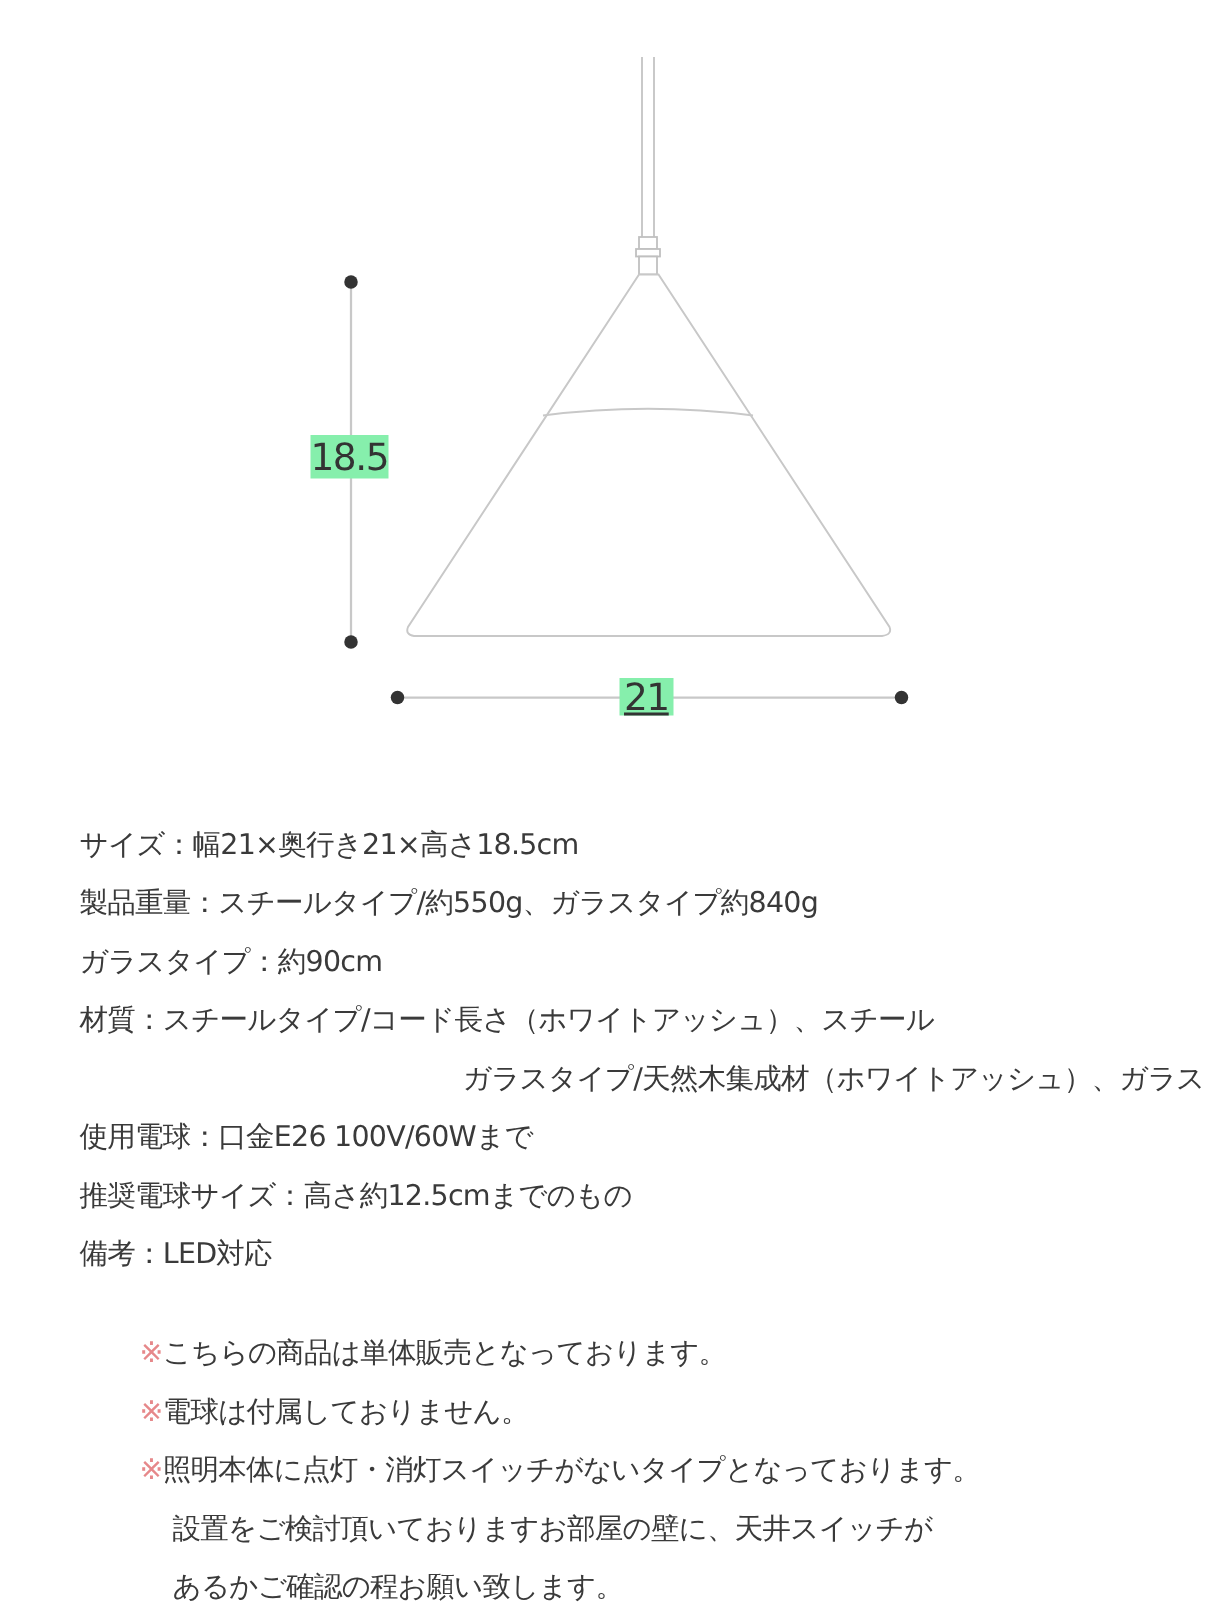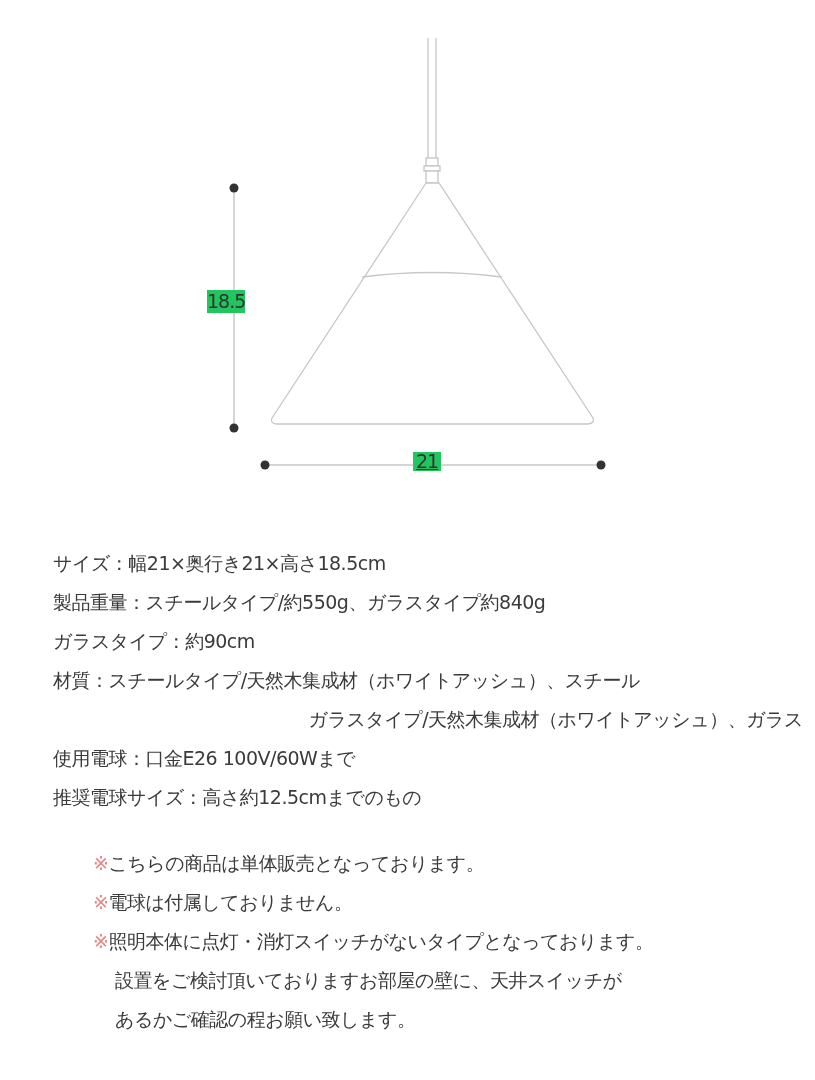--- a/index.html
+++ b/index.html
@@ -3,21 +3,21 @@
   <meta charset="utf-8">
   <style>
     html, body { margin: 0; padding: 0; background: #ffffff; }
     body {
       width: 815px; height: 1080px; position: relative; overflow: hidden;
       font-family: "DejaVu Sans", "Liberation Sans", sans-serif;
       color: #3a3a3a;
     }
     #diagram { position: absolute; left: 0; top: 0; width: 815px; height: 500px; }
     .dim-label {
-      position: absolute; font-size: 19px; color: #333; background: #22c55e;
+      position: absolute; font-size: 25px; color: #333; background: #86efac;
       letter-spacing: -1px; line-height: 1;
     }
     #dim-height-label { left: 207px; top: 290px; padding: 2px 0; }
     #dim-width-label { left: 413px; top: 452px; padding: 0 3px; text-decoration: underline; }
     #specs {
       position: absolute; left: 33px; top: 544px; width: 770px;
       font-size: 19px; line-height: 39px; letter-spacing: -0.5px;
     }
     .spec-row { white-space: nowrap; margin-left: 20px; }
     .spec-cont { padding-left: 66px; text-align: right; }
@@ -61,24 +61,25 @@
     </g>
   </svg>
   <div id="dim-height-label" class="dim-label">18.5</div>
   <div id="dim-width-label" class="dim-label">21</div>
 </div>
 
 <div id="specs">
   <div class="spec-row">サイズ：幅21×奥行き21×高さ18.5cm</div>
   <div class="spec-row">製品重量：スチールタイプ/約550g、ガラスタイプ約840g</div>
   <div class="spec-row">ガラスタイプ：約90cm</div>
-  <div class="spec-row">材質：スチールタイプ/天然木集成材（ホワイトアッシュ）、スチール</div>
+  <div class="spec-row">材質：スチールタイプ/コード長さ（ホワイトアッシュ）、スチール</div>
   <div class="spec-row spec-cont">ガラスタイプ/天然木集成材（ホワイトアッシュ）、ガラス</div>
   <div class="spec-row">使用電球：口金E26 100V/60Wまで</div>
   <div class="spec-row">推奨電球サイズ：高さ約12.5cmまでのもの</div>
+  <div class="spec-row">備考：LED対応</div>
 
   <div class="note-block">
     <div class="note">
       <span class="note-mark">※</span><span>こちらの商品は単体販売となっております。</span>
     </div>
     <div class="note">
       <span class="note-mark">※</span><span>電球は付属しておりません。</span>
     </div>
     <div class="note">
       <span class="note-mark">※</span><span>照明本体に点灯・消灯スイッチがないタイプとなっております。</span>

